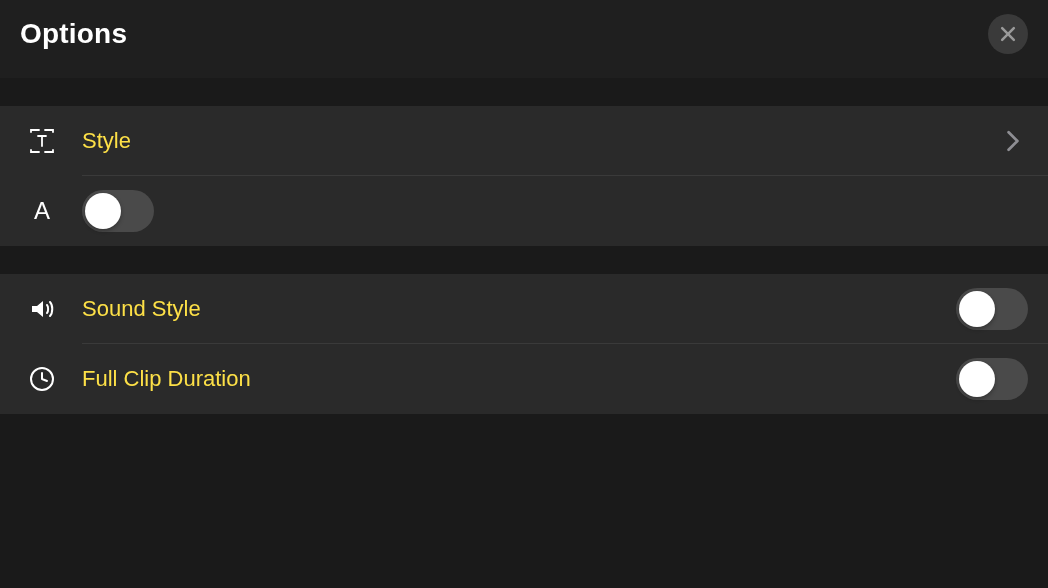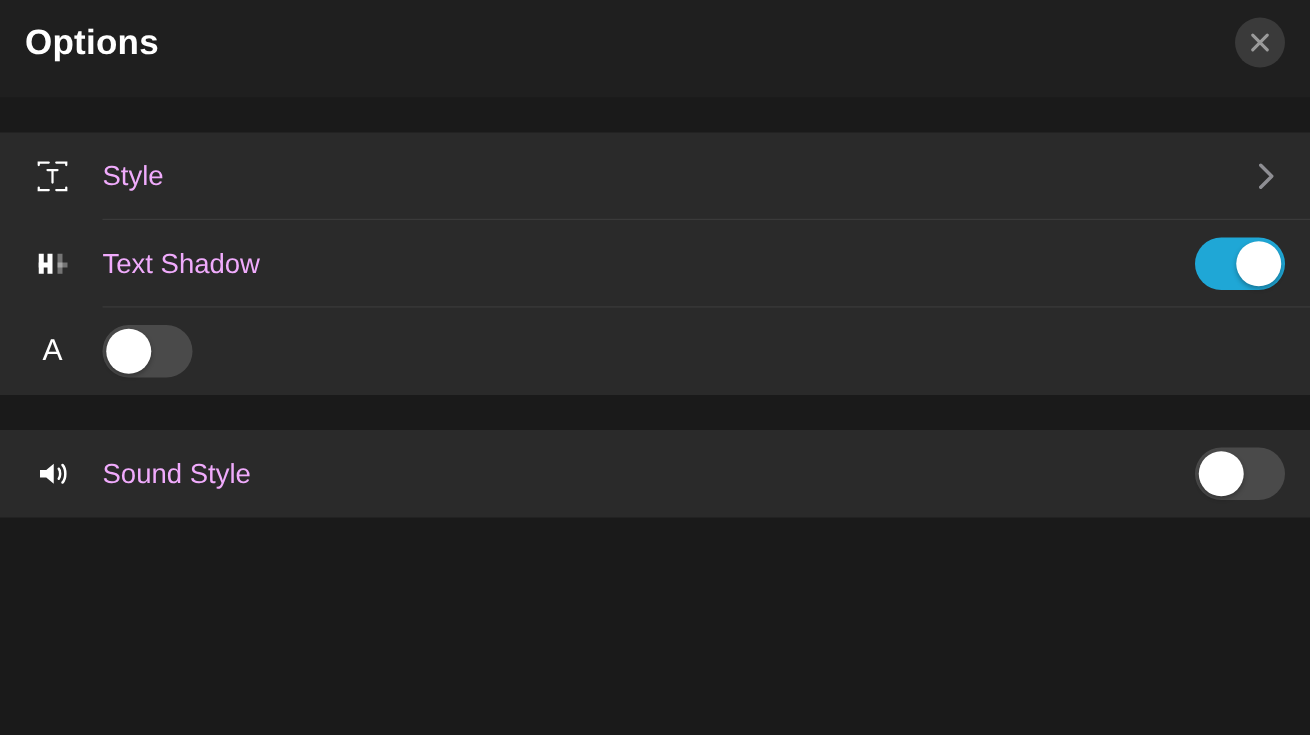--- a/index.html
+++ b/index.html
@@ -73,21 +73,21 @@
       margin-right: 24px;
       flex-shrink: 0;
     }
     .row-icon svg {
       width: 28px;
       height: 28px;
     }
     .row-label {
       font-size: 22px;
       font-weight: 400;
-      color: #f0abfc;
+      color: #fde047;
       flex: 1;
     }
     .chevron {
       display: flex;
       align-items: center;
       justify-content: center;
       color: #8e8e93;
       margin-right: 8px;
     }
     .chevron svg {
@@ -155,35 +155,20 @@
       </svg>
     </div>
     <div class="row-label">Style</div>
     <div class="chevron">
       <svg viewBox="0 0 12 20" fill="none" stroke="#8e8e93" stroke-width="2.5" stroke-linecap="round" stroke-linejoin="round">
         <polyline points="2,2 10,10 2,18"></polyline>
       </svg>
     </div>
   </div>
 
-  <div class="row">
-    <div class="row-icon">
-      <svg viewBox="0 0 28 28" fill="#ffffff">
-        <rect x="3" y="6" width="4" height="16"></rect>
-        <rect x="3" y="13" width="10" height="4"></rect>
-        <rect x="10" y="6" width="4" height="16"></rect>
-        <rect x="18" y="6" width="4" height="16" opacity="0.35"></rect>
-        <rect x="18" y="13" width="8" height="4" opacity="0.35"></rect>
-      </svg>
-    </div>
-    <div class="row-label">Text Shadow</div>
-    <div class="toggle on">
-      <div class="toggle-knob"></div>
-    </div>
-  </div>
 
   <div class="row">
     <div class="row-icon">
       <span class="letter-icon">A</span>
     </div>
     <div class="toggle off">
       <div class="toggle-knob"></div>
     </div>
   </div>
 
@@ -200,14 +185,26 @@
         <path d="M19 10 C20.5 11.5 20.5 16.5 19 18"></path>
         <path d="M22 7 C25 10 25 18 22 21"></path>
       </svg>
     </div>
     <div class="row-label">Sound Style</div>
     <div class="toggle off">
       <div class="toggle-knob"></div>
     </div>
   </div>
 
+  <div class="row">
+    <div class="row-icon">
+      <svg viewBox="0 0 28 28" fill="none" stroke="#ffffff" stroke-width="2" stroke-linecap="round" stroke-linejoin="round">
+        <circle cx="14" cy="14" r="11"></circle>
+        <path d="M14 8 L14 14 L19 16"></path>
+      </svg>
+    </div>
+    <div class="row-label">Full Clip Duration</div>
+    <div class="toggle off">
+      <div class="toggle-knob"></div>
+    </div>
+  </div>
 
 </div>
 
 </body></html>

